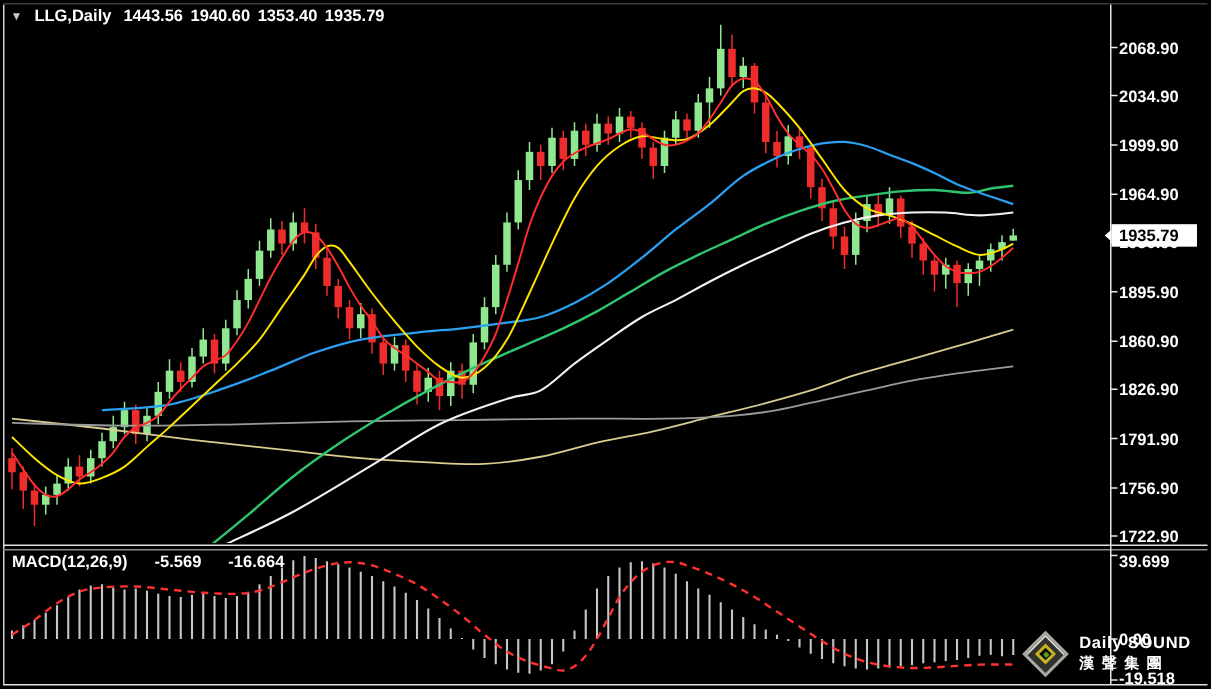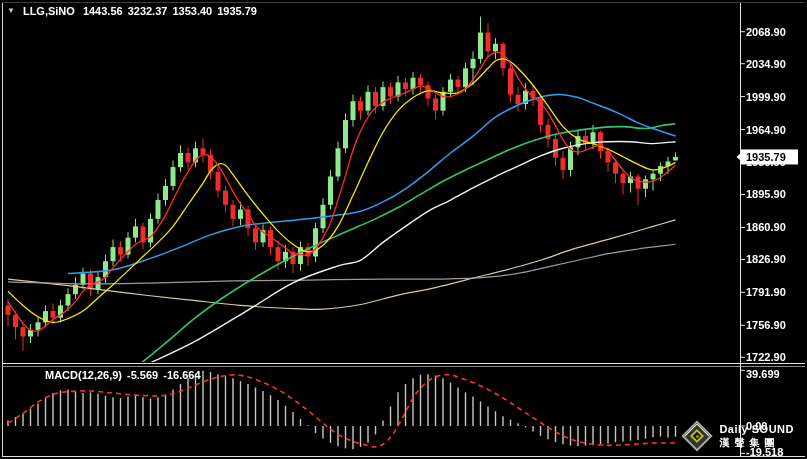--- a/index.html
+++ b/index.html
@@ -4,21 +4,21 @@
 <style>
   html,body{margin:0;padding:0;background:#000;}
   #app{position:relative;width:807px;height:459px;background:#000;overflow:hidden;
        font-family:"Liberation Sans",sans-serif;-webkit-font-smoothing:antialiased;}
   #chart-svg{position:absolute;left:0;top:0;}
   .hdr{position:absolute;left:7px;top:5px;display:flex;align-items:center;gap:5px;
        color:#fff;font-size:11px;font-weight:bold;white-space:pre;z-index:4;}
   .hdr .tri{color:#c9c9c9;font-size:8px;margin-right:3px;line-height:10px;}
   .hdr .num{margin-left:3px;}
   .macd-lbl{position:absolute;left:8px;top:369px;color:#fff;font-size:11px;font-weight:bold;
-       display:flex;gap:5px;z-index:4;margin-left:37px;}
+       display:flex;gap:18px;z-index:4;}
   .logo{position:absolute;right:13px;top:421px;display:flex;align-items:center;gap:7px;z-index:6;}
   .gem{position:relative;width:30px;height:30px;flex:0 0 auto;}
   .gem .d1{position:absolute;inset:4px;transform:rotate(45deg);background:#32322e;
        border:2px solid #a8a8a0;box-shadow:inset 1px 1px 0 #e8e8e2;}
   .gem .d2{position:absolute;inset:10px;transform:rotate(45deg);background:#0c0c08;
        border:2px solid #c7b32a;}
   .gem .d3{position:absolute;inset:13.5px;transform:rotate(45deg);background:#57a31d;}
   .logo .txt{color:#fff;line-height:1.05;}
   .logo .l1{font-size:11px;font-weight:bold;letter-spacing:.5px;}
   .logo .l2{font-size:10px;font-weight:bold;letter-spacing:5px;margin-top:2px;white-space:nowrap;}
@@ -363,23 +363,23 @@
         <text x="746" y="378">39.699</text>
         <line x1="740.5" y1="426" x2="745" y2="426" stroke="#e6e6e6"></line>
         <text x="746" y="430">0.00</text>
         <line x1="740.5" y1="453.3583806" x2="745" y2="453.3583806" stroke="#e6e6e6"></line>
         <text x="746" y="456">-19.518</text>
       </g>
     </svg>
 
   <div class="hdr">
     <span class="tri">▼</span>
-    <span>LLG,SiNO</span>
+    <span>LLG,Daily</span>
     <span class="num">1443.56</span>
-    <span>3232.37</span>
+    <span>1940.60</span>
     <span>1353.40</span>
     <span>1935.79</span>
   </div>
 
   <div class="macd-lbl">
     <span>MACD(12,26,9)</span>
     <span>-5.569</span>
     <span>-16.664</span>
   </div>
 

